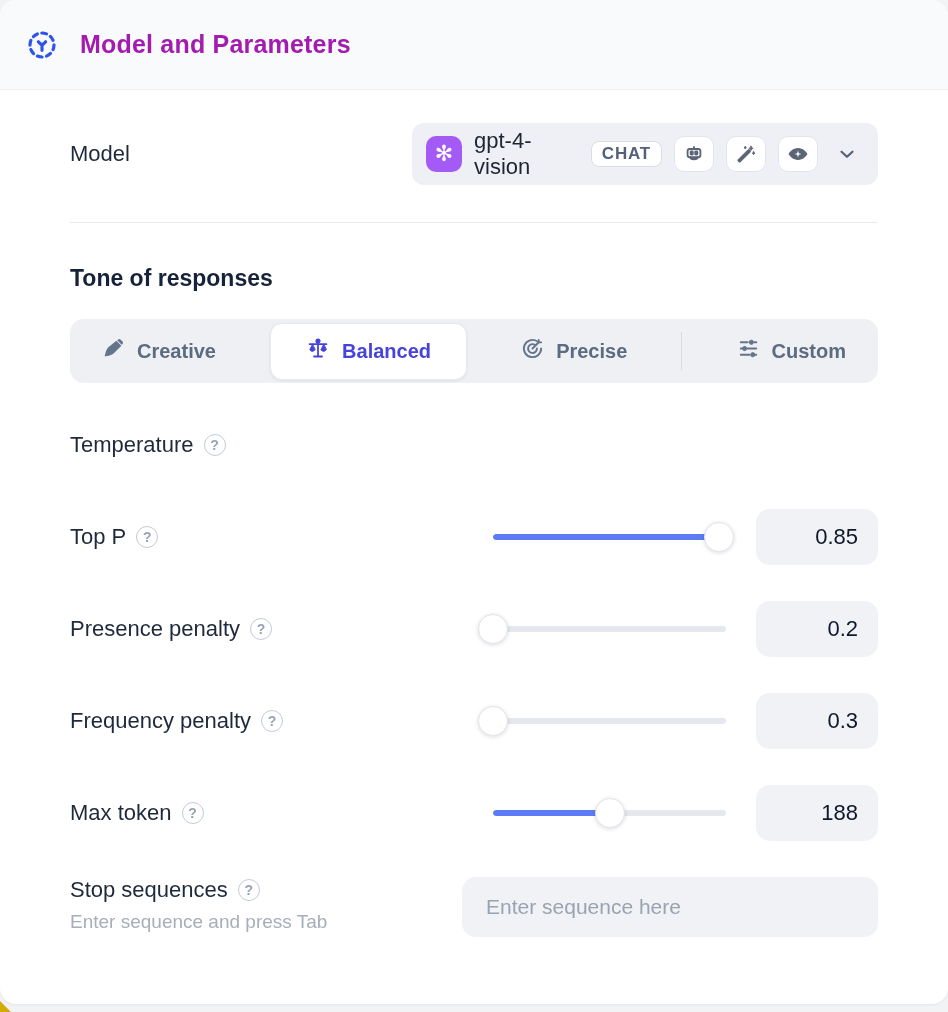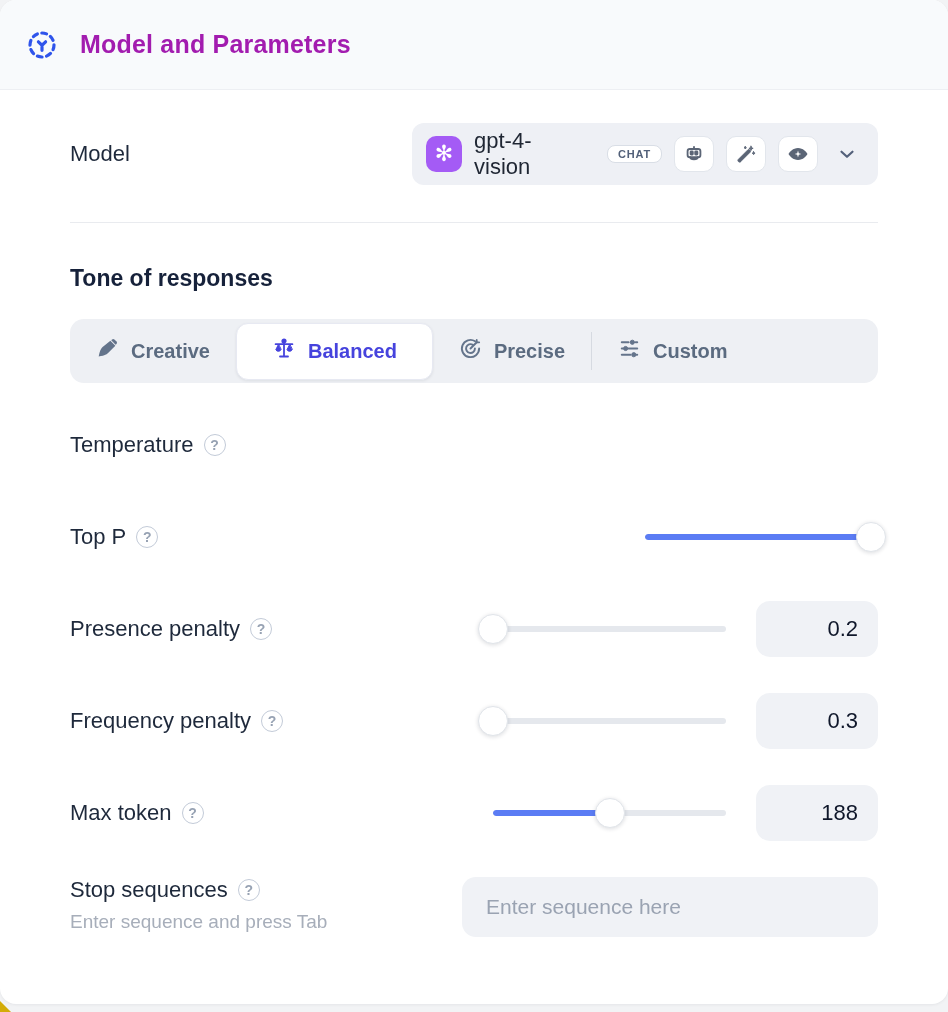--- a/index.html
+++ b/index.html
@@ -42,36 +42,36 @@
     display:flex; align-items:center; gap:12px; padding:0 20px 0 14px; cursor:pointer;
   }
   .logo-sq {
     width:36px; height:36px; border-radius:10px; background:#a45bf5;
     display:flex; align-items:center; justify-content:center;
     color:#fff; font-size:22px; line-height:1; flex:0 0 auto;
   }
   .model-name { font-size:22px; color:#1f2633; }
   .badge {
     background:#fff; border:1px solid #d9dee6; border-radius:8px;
-    padding:2px 10px; font-size:11px; letter-spacing:.8px; color:#526079; font-weight:600;margin-left:16px;
+    padding:2px 10px; font-size:17px; letter-spacing:.8px; color:#526079; font-weight:600;margin-left:16px;
   }
   .cap-chip {
     background:#fff; border:1px solid #e2e6ec; border-radius:10px;
     width:40px; height:36px; display:flex; align-items:center; justify-content:center;
     flex:0 0 auto;
   }
   .cap-chip svg { display:block; }
   .chev { margin-left:6px; display:flex; align-items:center; }
   
   .divider { height:1px; background:#e9ebef; margin:37px 0 0 0; }
   
   .tone-h { margin-top:42px; font-size:23px; font-weight:700; color:#16213a; }
   .tabbar {
     margin-top:27px; height:64px; background:#eef0f4; border-radius:14px;
-    display:flex; align-items:center; justify-content:flex-start; padding:0 0;
+    display:flex; align-items:center; justify-content:space-between; padding:0 6px;
   }
   .tab {
     display:flex; align-items:center; gap:12px; font-size:20px; font-weight:600;
     color:#5b6b80; padding:14px 26px; border-radius:12px; cursor:pointer; white-space:nowrap;
   }
   .tab.active {
     background:#ffffff; color:#4643dd;
     border:1px solid #e7e9f2; box-shadow:0 1px 3px rgba(15,23,42,.08);
     padding:13px 35px;
   }
@@ -228,20 +228,21 @@
             <span>Top P</span>
             <span class="help">?</span>
           </span>
         <div class="p-right">
           <div class="slider">
             <div class="track">
                 <div class="fill" style="width: 97%;"></div>
               </div>
               <div class="thumb" style="left: 97%;"></div>
           </div>
+          <div class="val-box">0.85</div>
         </div>
       </div>
 
       <div class="p-row">
         <span class="lbl">
             <span>Presence penalty</span>
             <span class="help">?</span>
           </span>
         <div class="p-right">
           <div class="slider">

